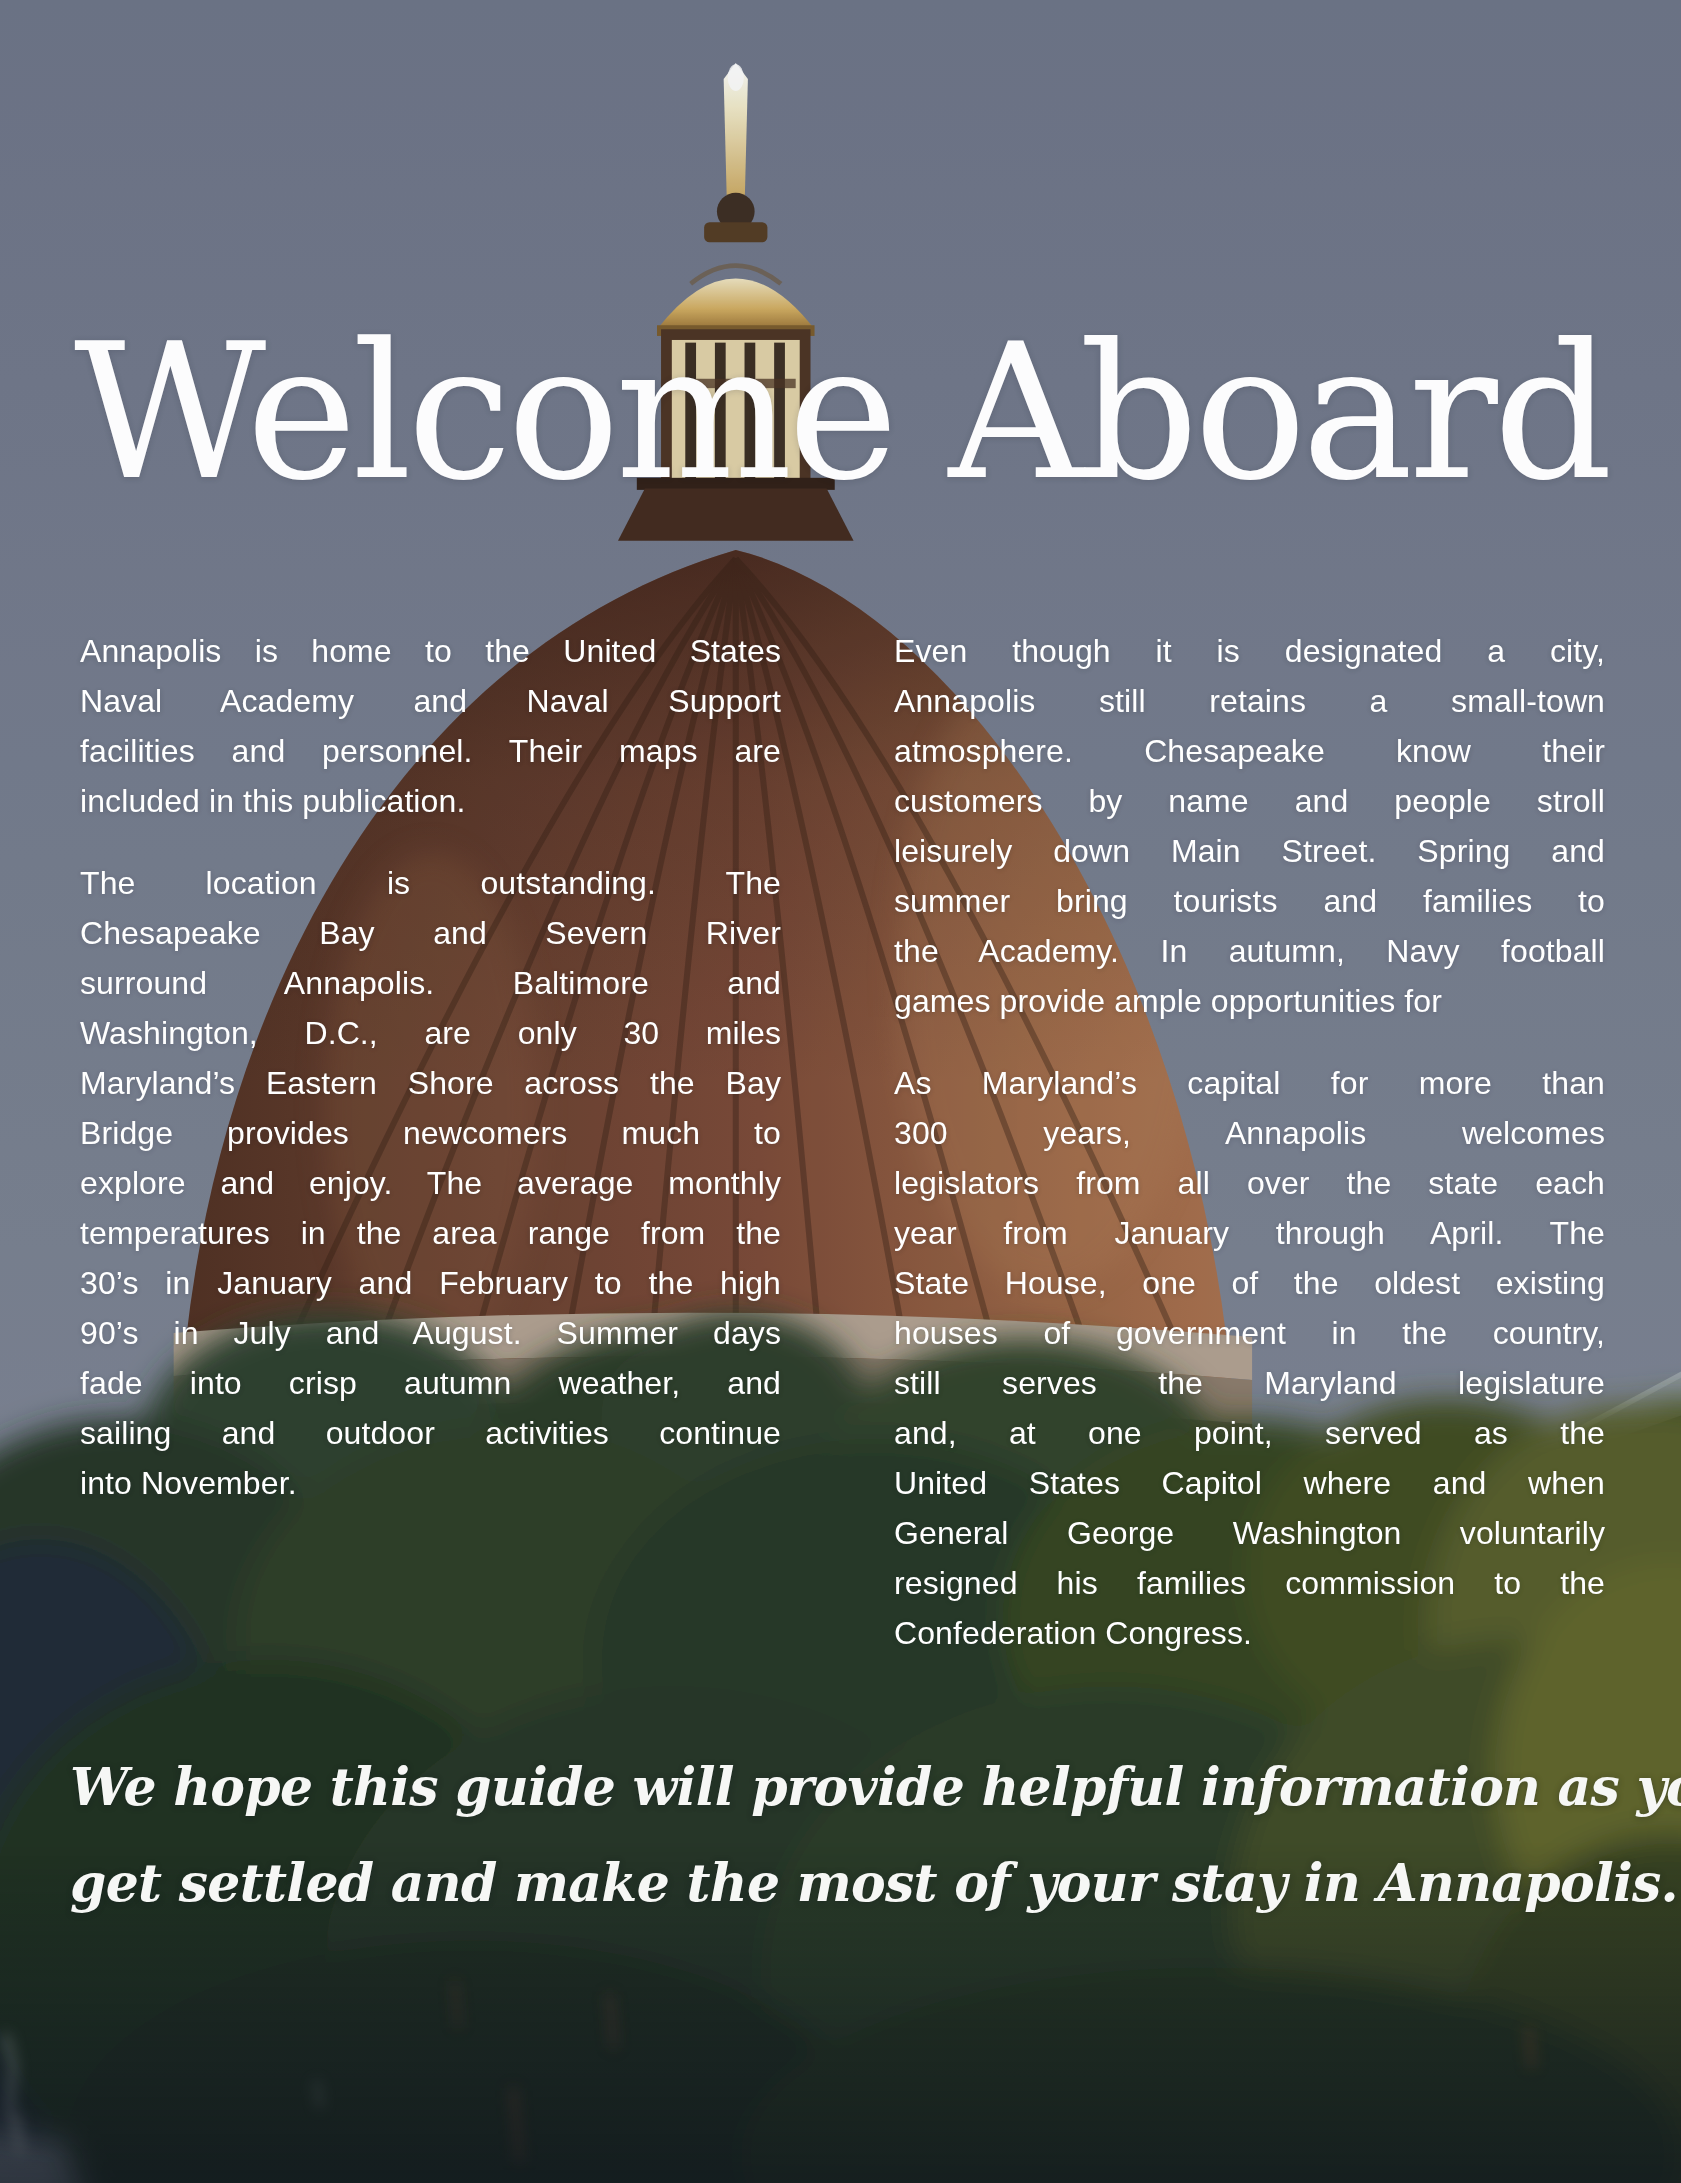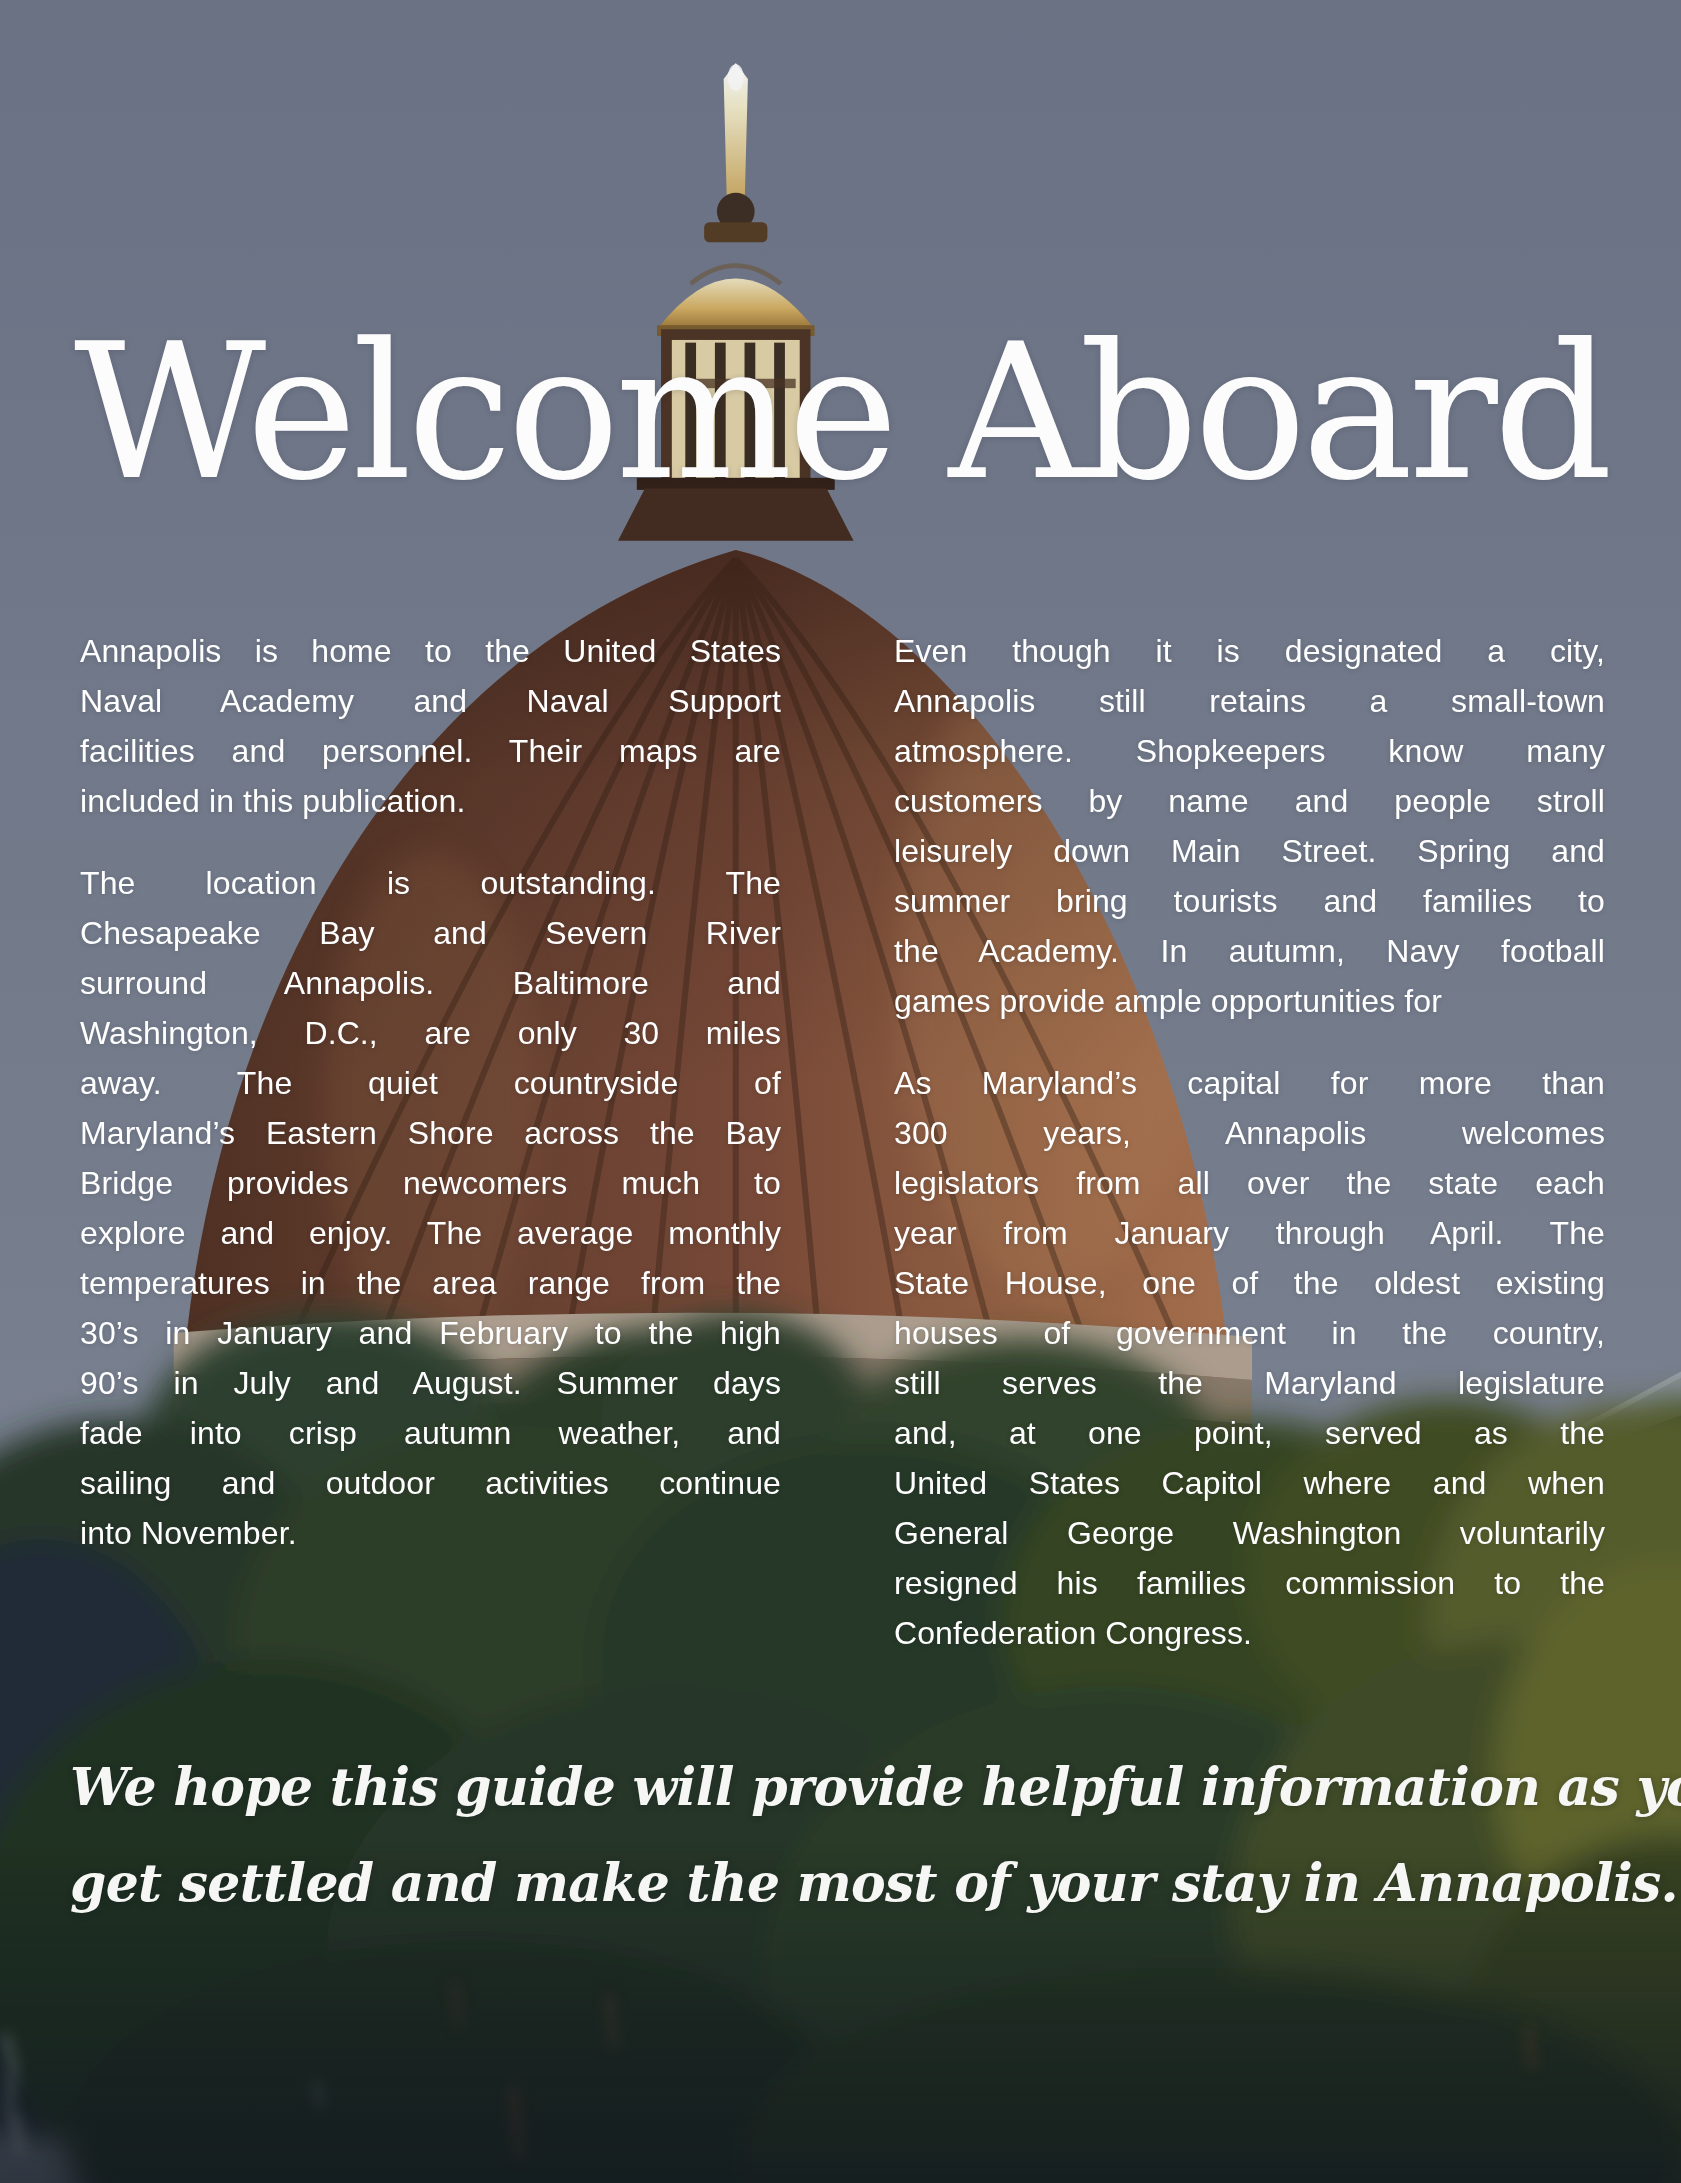--- a/index.html
+++ b/index.html
@@ -199,38 +199,37 @@
           <div class="line">Annapolis is home to the United States</div>
           <div class="line">Naval Academy and Naval Support</div>
           <div class="line">facilities and personnel. Their maps are</div>
           <div class="line">included in this publication.</div>
         </div>
       <div class="para">
           <div class="line">The location is outstanding. The</div>
           <div class="line">Chesapeake Bay and Severn River</div>
           <div class="line">surround Annapolis. Baltimore and</div>
           <div class="line">Washington, D.C., are only 30 miles</div>
-          <div class="line">away. The quiet countryside of</div>
           <div class="line">Maryland’s Eastern Shore across the Bay</div>
           <div class="line">Bridge provides newcomers much to</div>
           <div class="line">explore and enjoy. The average monthly</div>
           <div class="line">temperatures in the area range from the</div>
           <div class="line">30’s in January and February to the high</div>
           <div class="line">90’s in July and August. Summer days</div>
           <div class="line">fade into crisp autumn weather, and</div>
           <div class="line">sailing and outdoor activities continue</div>
           <div class="line">into November.</div>
         </div>
     </section>
 
     <section class="col col-right">
       <div class="para">
           <div class="line">Even though it is designated a city,</div>
           <div class="line">Annapolis still retains a small-town</div>
-          <div class="line">atmosphere. Shopkeepers know many</div>
+          <div class="line">atmosphere. Chesapeake know their</div>
           <div class="line">customers by name and people stroll</div>
           <div class="line">leisurely down Main Street. Spring and</div>
           <div class="line">summer bring tourists and families to</div>
           <div class="line">the Academy. In autumn, Navy football</div>
           <div class="line">games provide ample opportunities for</div>
         </div>
       <div class="para">
           <div class="line">As Maryland’s capital for more than</div>
           <div class="line">300 years, Annapolis welcomes</div>
           <div class="line">legislators from all over the state each</div>

